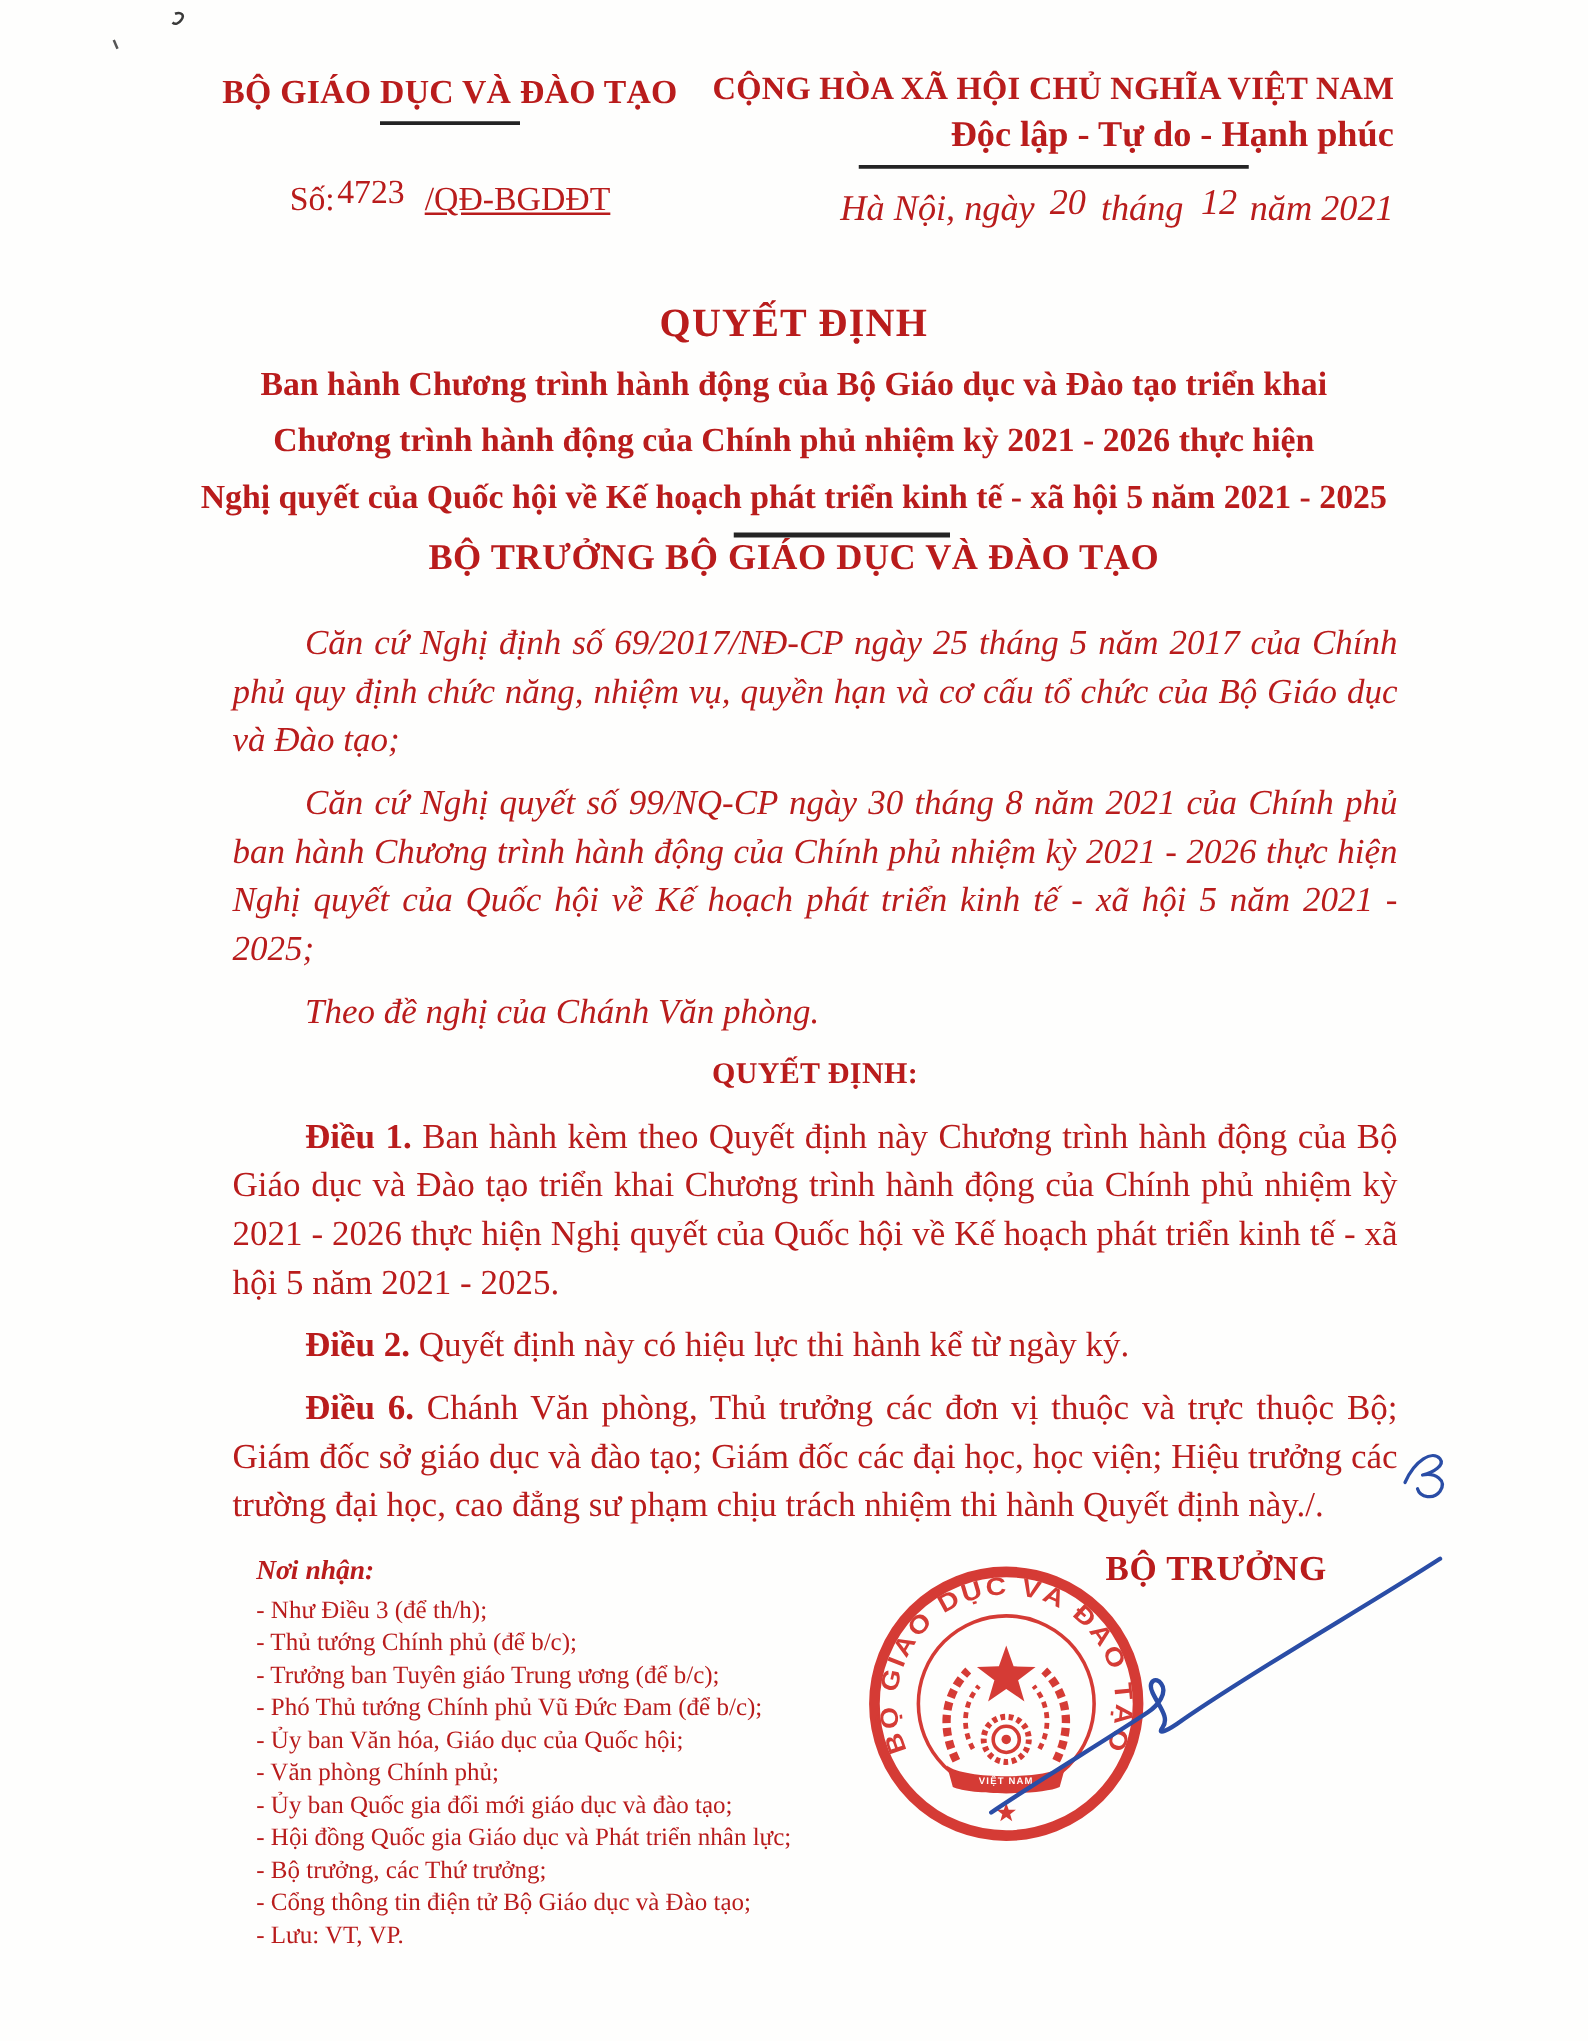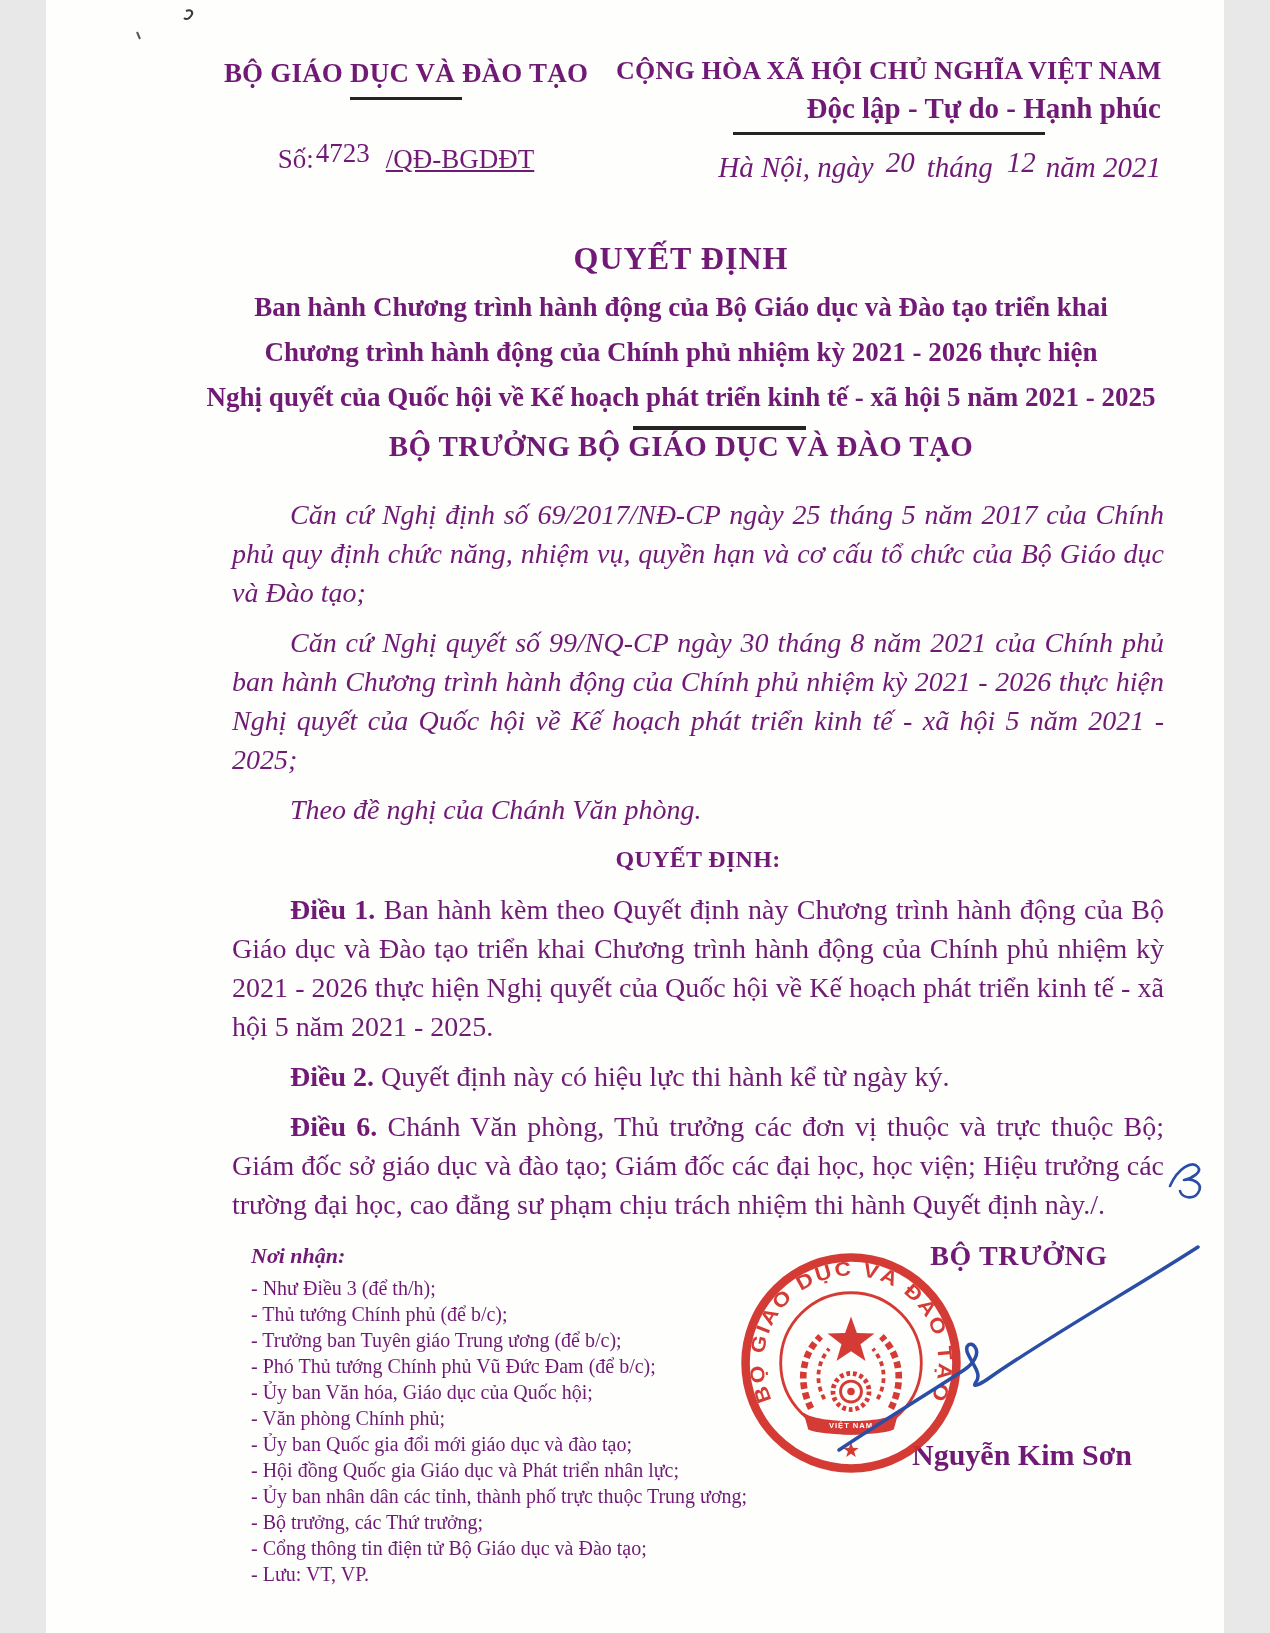--- a/index.html
+++ b/index.html
@@ -1,23 +1,23 @@
 <!DOCTYPE html>
 <html><head>
 <meta charset="utf-8">
 <style>
   html,body{margin:0;padding:0;background:#e8e8e8;}
   .page{
     position:relative;
-    width:1178px;height:1633px;
+    width:1270px;height:1633px;
     margin:0 auto;
     background:#fefefd;
     overflow:hidden;
     font-family:"Liberation Serif","DejaVu Serif",serif;
-    color:#701a75;
+    color:#b91c1c;
   }
   
   .artifact{position:absolute;color:#3a3a3a;}
   
   .header-left{position:absolute;left:170px;top:58px;width:380px;text-align:center;}
   .org-name{font-weight:bold;font-size:27px;letter-spacing:.2px;white-space:nowrap;}
   .org-underline{width:112px;height:3px;background:#242424;margin:8px auto 0 auto;}
   .so-line{margin-top:44px;font-size:27px;white-space:nowrap;}
   .so-number{display:inline-block;position:relative;top:-6px;margin:0 6px 0 2px;}
   .so-suffix{display:inline-block;margin-left:10px;text-decoration:underline;}
@@ -116,28 +116,26 @@
   <div class="recipients">
     <div class="recipients-heading">Nơi nhận:</div>
     <div class="recipient-item">- Như Điều 3 (để th/h);</div>
     <div class="recipient-item">- Thủ tướng Chính phủ (để b/c);</div>
     <div class="recipient-item">- Trưởng ban Tuyên giáo Trung ương (để b/c);</div>
     <div class="recipient-item">- Phó Thủ tướng Chính phủ Vũ Đức Đam (để b/c);</div>
     <div class="recipient-item">- Ủy ban Văn hóa, Giáo dục của Quốc hội;</div>
     <div class="recipient-item">- Văn phòng Chính phủ;</div>
     <div class="recipient-item">- Ủy ban Quốc gia đổi mới giáo dục và đào tạo;</div>
     <div class="recipient-item">- Hội đồng Quốc gia Giáo dục và Phát triển nhân lực;</div>
-    <div class="recipient-item">- Ủy ban nhân dân các tỉnh, thành phố trực thuộc Trung ương;</div>
     <div class="recipient-item">- Bộ trưởng, các Thứ trưởng;</div>
     <div class="recipient-item">- Cổng thông tin điện tử Bộ Giáo dục và Đào tạo;</div>
     <div class="recipient-item">- Lưu: VT, VP.</div>
   </div>
 
   <div class="signer-title">BỘ TRƯỞNG</div>
-  <div class="signer-name">Nguyễn Kim Sơn</div>
 
   <svg class="seal-svg" viewBox="0 0 240 240">
     <defs>
       <path id="seal-arc" d="M 36.6 158.9 A 92 92 0 1 1 203.4 158.9"></path>
       <path id="star5" d="M0 -26 L6.2 -8.5 L24.7 -8 L10 3.2 L15.3 21 L0 10.5 L-15.3 21 L-10 3.2 L-24.7 -8 L-6.2 -8.5 Z"></path>
     </defs>
     <circle class="seal-stroke" cx="120" cy="120" r="111" stroke-width="9"></circle>
     <circle class="seal-stroke" cx="120" cy="120" r="74" stroke-width="3"></circle>
     <text class="seal-ring-text" textLength="369" lengthAdjust="spacingAndGlyphs"><textPath href="#seal-arc">BỘ GIÁO DỤC VÀ ĐÀO TẠO</textPath></text>
 

